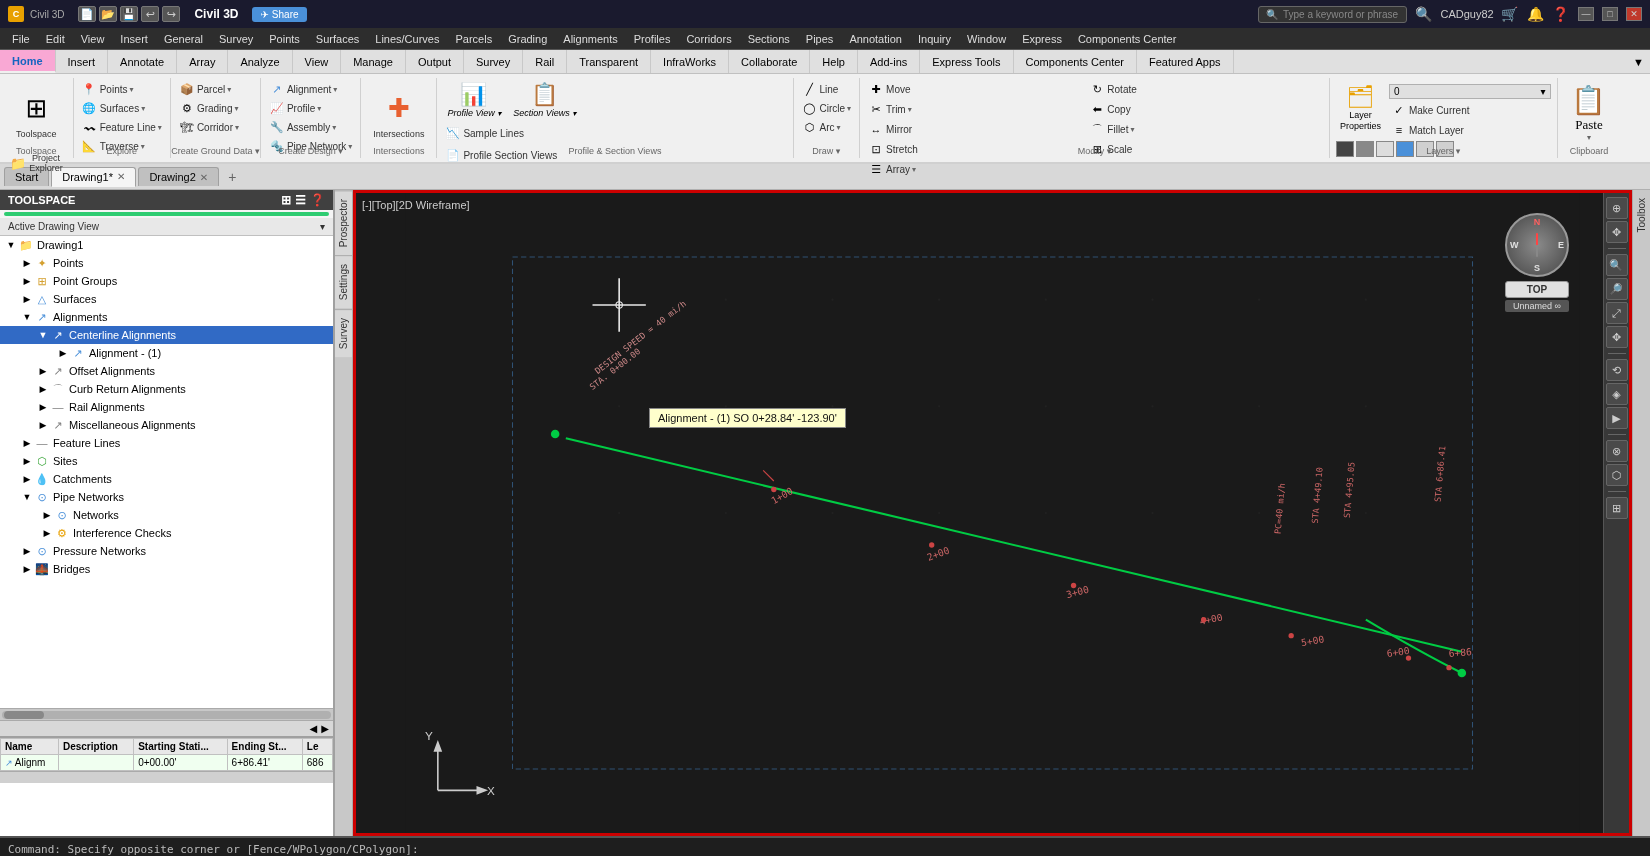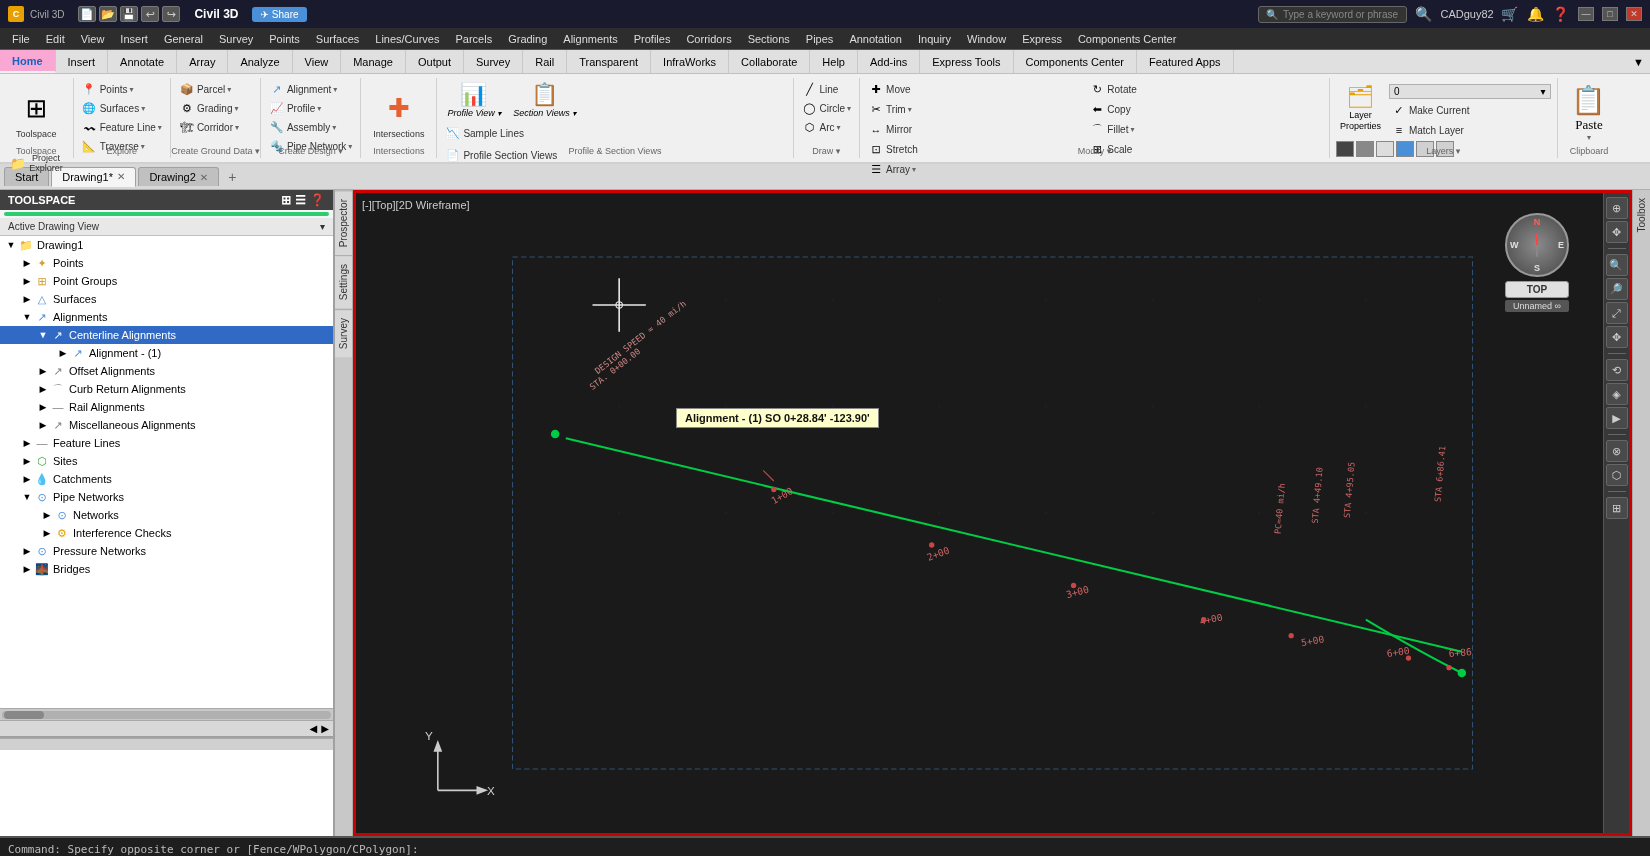--- a/index.html
+++ b/index.html
@@ -600,20 +600,42 @@
         <div class="hscroll-thumb"></div>
       </div>
     </div>
 
     <div style="display:flex;align-items:center;padding:2px 4px;background:#d8d8d8;border-top:1px solid #aaa;justify-content:flex-end;gap:4px;">
       <span style="font-size:10px;cursor:pointer;">◀</span>
       <span style="font-size:10px;cursor:pointer;">▶</span>
     </div>
 
     <div id="toolspace-bottom">
+      <table id="bottom-table">
+        <thead>
+          <tr>
+            <th>Name</th>
+            <th>Description</th>
+            <th>Starting Stati...</th>
+            <th>Ending St...</th>
+            <th>Le</th>
+          </tr>
+        </thead>
+        <tbody>
+          <tr class="data-row">
+            <td>
+              <span style="font-size:9px;color:#4a90d9;">↗</span> Alignm
+            </td>
+            <td></td>
+            <td>0+00.00'</td>
+            <td>6+86.41'</td>
+            <td>686</td>
+          </tr>
+        </tbody>
+      </table>
       <div style="height:12px;background:#d0d0d0;border-top:1px solid #aaa;"></div>
     </div>
   </div>
 
   <div id="prospector-side">
     <div class="side-panel-tab">Prospector</div>
     <div class="side-panel-tab">Settings</div>
     <div class="side-panel-tab">Survey</div>
   </div>
 
@@ -708,21 +730,21 @@
       <g stroke="#cccccc" stroke-width="1.5">
         <line x1="30" y1="560" x2="30" y2="520"></line>
         <line x1="30" y1="560" x2="70" y2="560"></line>
         <polygon points="30,515 27,523 33,523" fill="#cccccc"></polygon>
         <polygon points="75,560 67,557 67,563" fill="#cccccc"></polygon>
       </g>
       <text x="18" y="513" fill="#cccccc" font-size="11" font-family="Arial">Y</text>
       <text x="76" y="564" fill="#cccccc" font-size="11" font-family="Arial">X</text>
     </svg>
 
-    <div id="cad-tooltip" style="top: 215px; left: 320px; font-weight: bold;">
+    <div id="cad-tooltip" style="top: 215px; left: 293px;">
       <span>Alignment - (1)   SO   0+28.84'   -123.90'</span>
     </div>
 
     <div id="compass">
       <div class="compass-circle">
         <span class="compass-n">N</span>
         <span class="compass-s">S</span>
         <span class="compass-e">E</span>
         <span class="compass-w">W</span>
         <div style="width:2px;height:24px;background:linear-gradient(#ff4444 50%,#888 50%);border-radius:1px;"></div>

